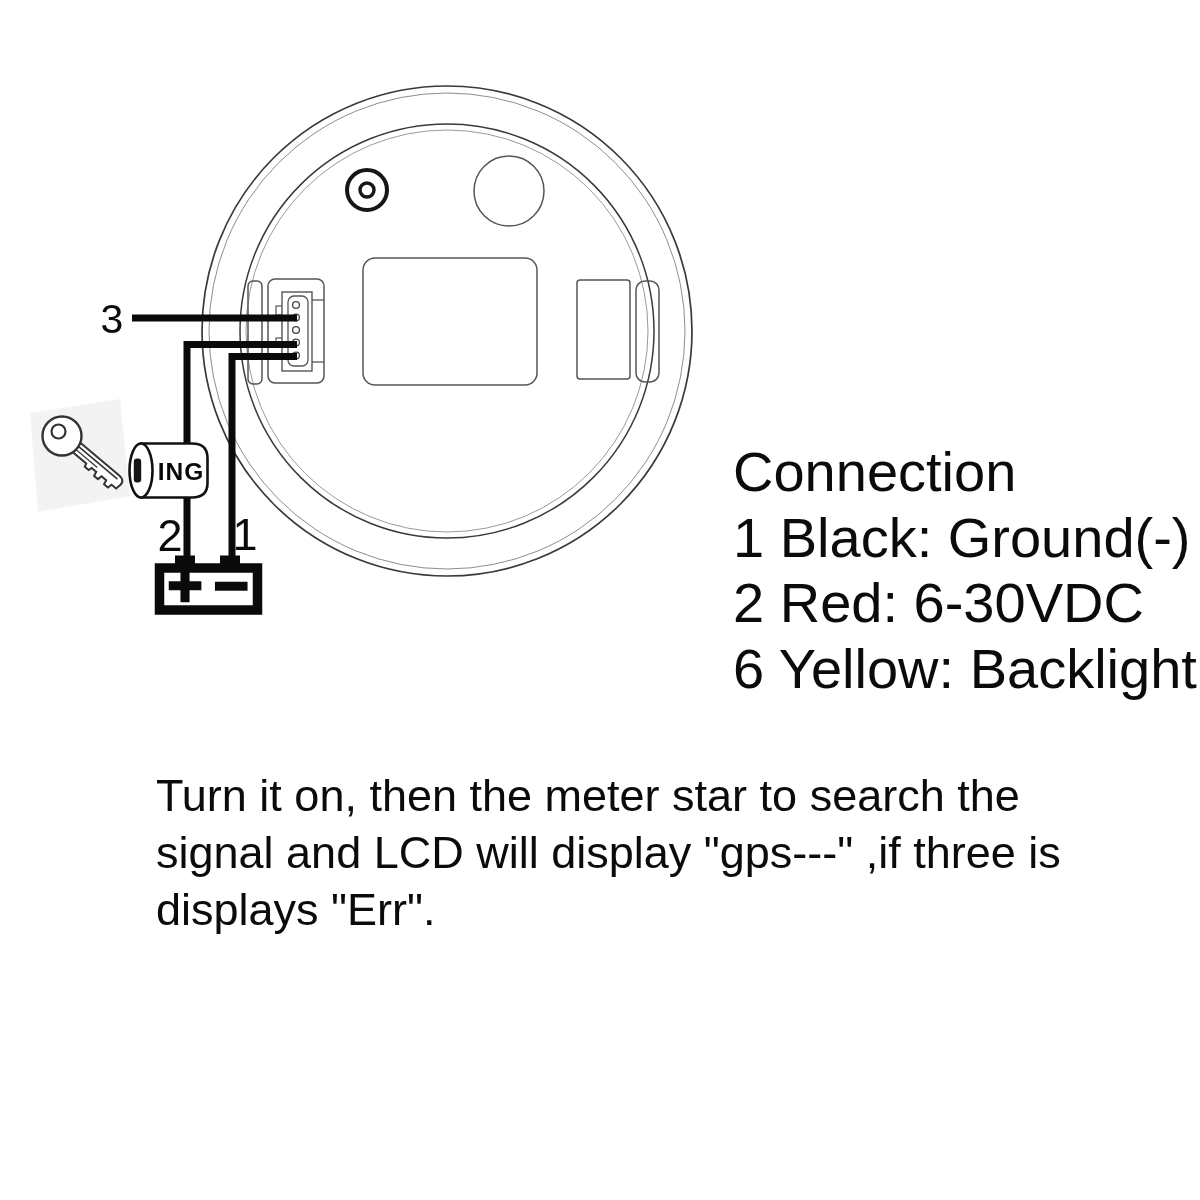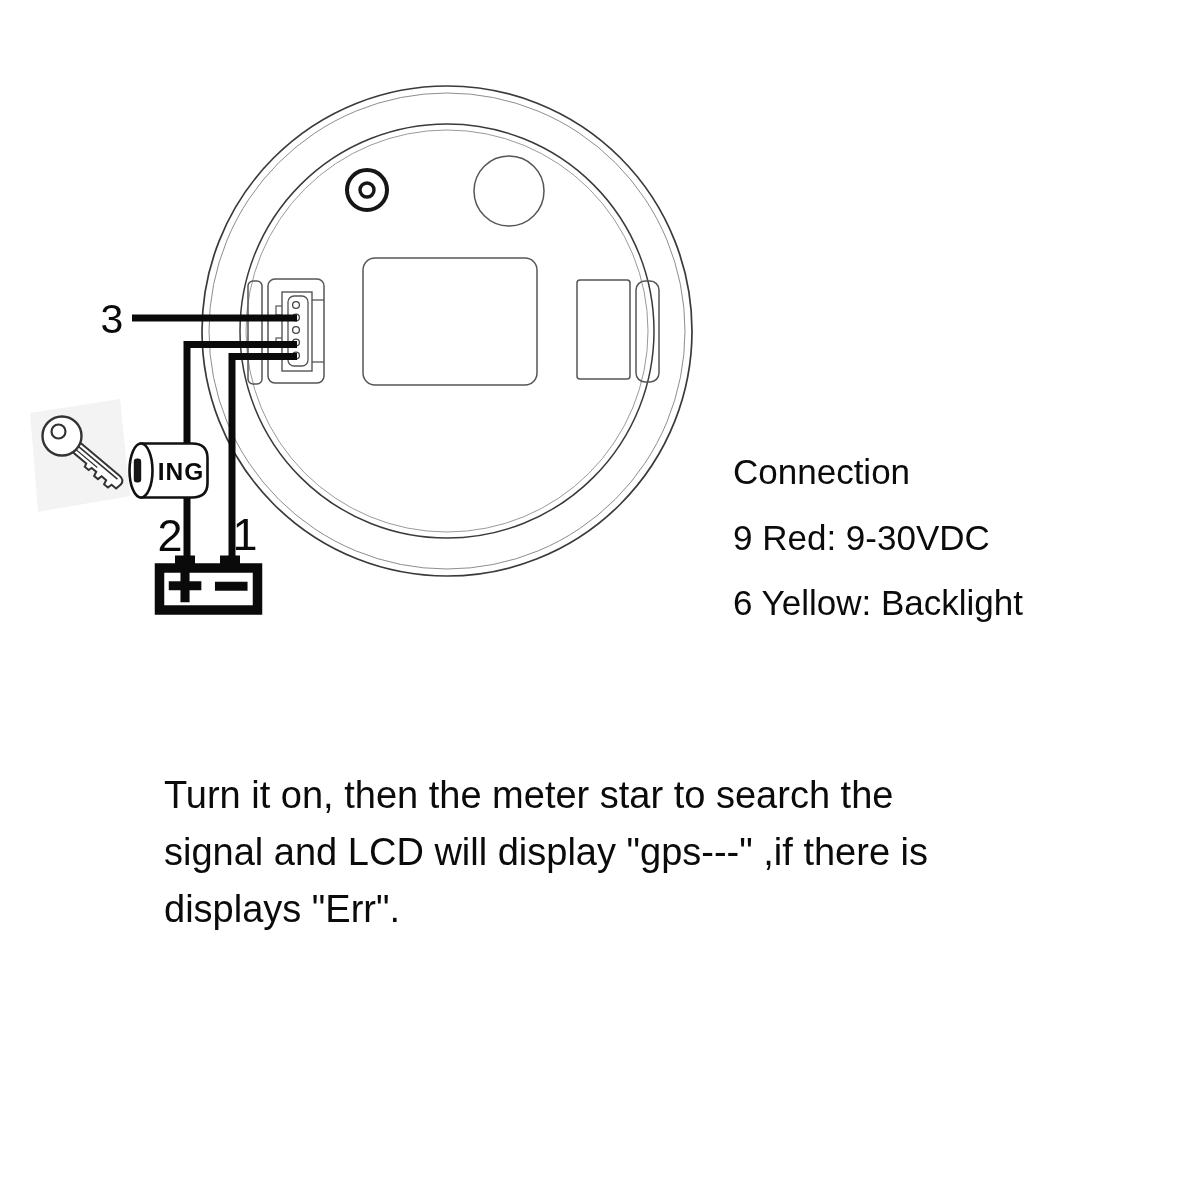--- a/index.html
+++ b/index.html
@@ -41,29 +41,29 @@
   .battery-sign {
     font-size: 60px;
     font-weight: bold;
     stroke: #0a0a0a;
     stroke-width: 2.5px;
   }
   .connection-block {
     position: absolute;
     left: 733px;
     top: 439px;
-    font-size: 35px;
+    font-size: 56px;
     line-height: 65.5px;
     white-space: nowrap;
   }
   .instructions-block {
     position: absolute;
-    left: 164px;
+    left: 156px;
     top: 767px;
-    font-size: 38px;
+    font-size: 45px;
     line-height: 57px;
     white-space: nowrap;
   }
 </style>
 </head>
 <body>
 
 <div id="stage">
 
   <svg id="diagram-svg" viewBox="0 0 1200 1200">
@@ -136,23 +136,24 @@
         <line x1="-2" y1="-3" x2="49" y2="-3" stroke="#333333" stroke-width="1.6"></line>
         <line x1="-2" y1="1" x2="26" y2="1" stroke="#333333" stroke-width="1.1"></line>
       </g>
       <circle cx="62" cy="436" r="19.5" fill="#ffffff" stroke="#333333" stroke-width="2.4"></circle>
       <circle cx="58.5" cy="431.5" r="7" fill="#ffffff" stroke="#333333" stroke-width="2.2"></circle>
     </g>
   </svg>
 
   <div class="connection-block">
     <div>Connection</div>
-    <div>9 Red: 9-30VDC</div>
+    <div>1 Black: Ground(-)</div>
+    <div>2 Red: 6-30VDC</div>
     <div>6 Yellow: Backlight</div>
   </div>
 
   <div class="instructions-block">
     <div>Turn it on, then the meter star to search the</div>
-    <div>signal and LCD will display "gps---" ,if there is</div>
+    <div>signal and LCD will display "gps---" ,if three is</div>
     <div>displays "Err".</div>
   </div>
 
 </div>
 
 </body></html>

